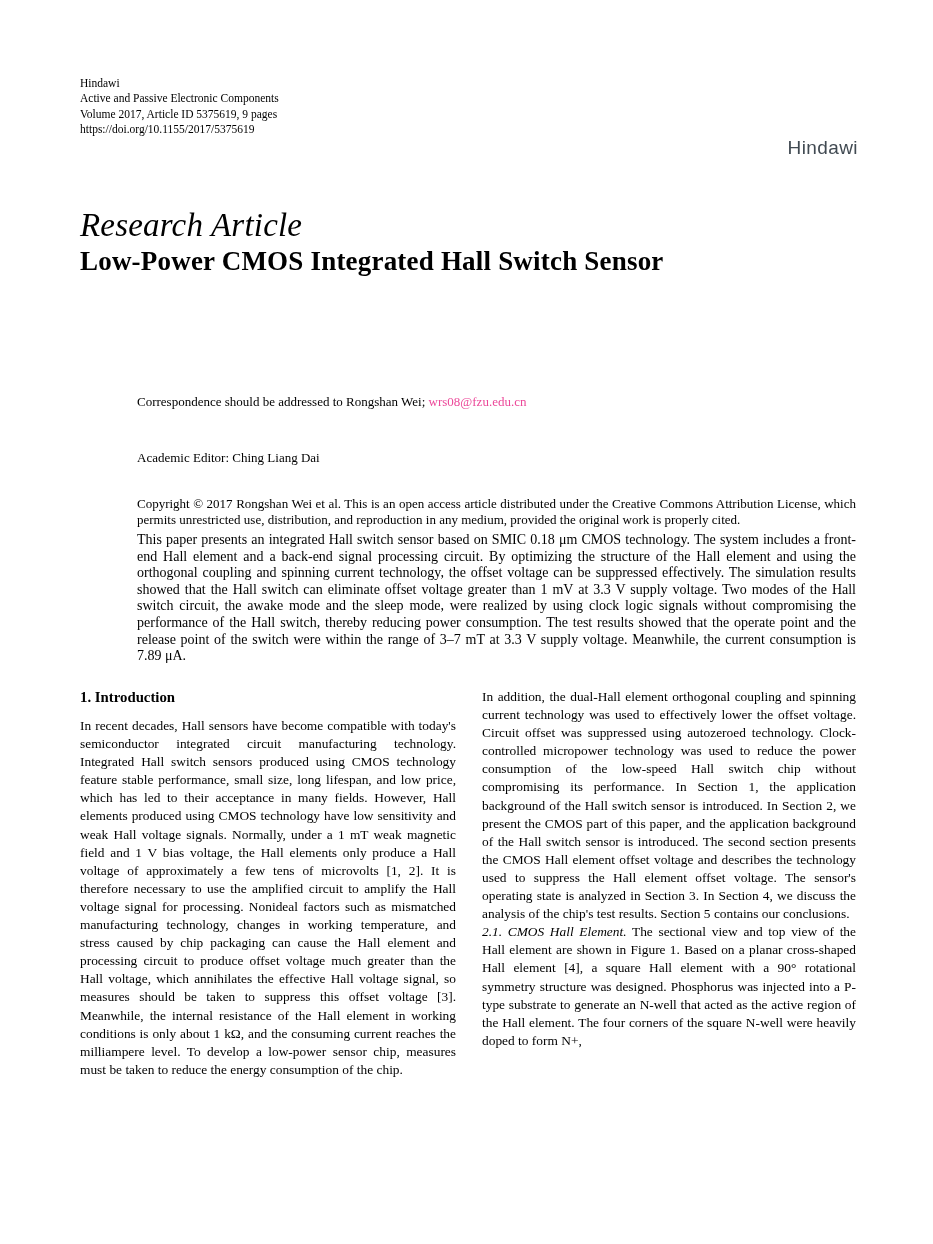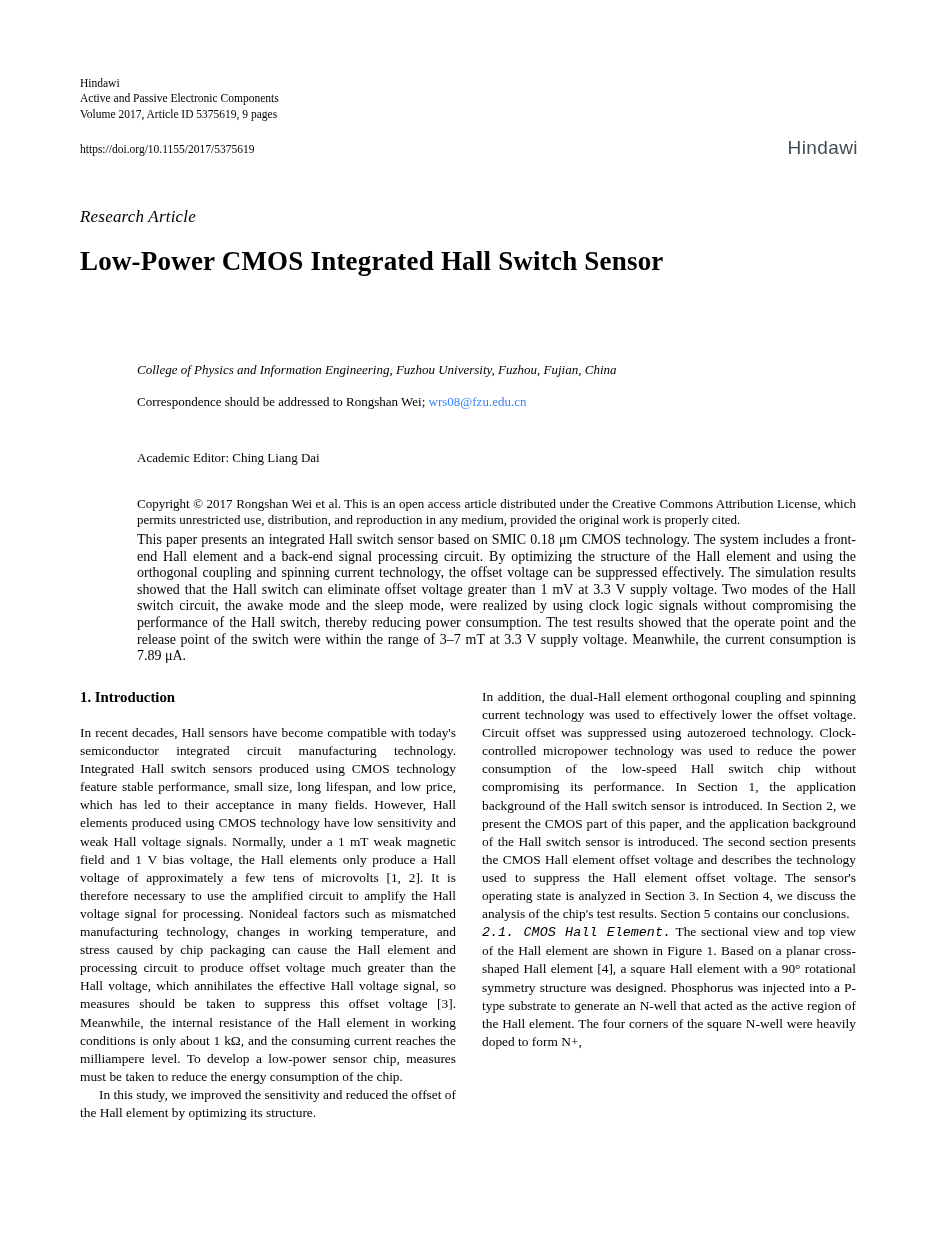--- a/index.html
+++ b/index.html
@@ -14,37 +14,37 @@
     overflow: hidden;
     border-radius: 31px;
   }
   .header-block {
     position: absolute;
     left: 80px;
     top: 76px;
     font-size: 11.5px;
     line-height: 15.3px;
   }
-  .doi-line { color: #000; text-decoration: none; margin-top: 20px; }
+  .doi-line { color: #000; text-decoration: none; }
   .brand-logo {
     position: absolute;
     right: 75px;
     top: 137px;
     font-family: "Liberation Sans", sans-serif;
     font-size: 19px;
     font-weight: 500;
     letter-spacing: 0.4px;
     color: #414a52;
   }
   .article-kind {
     position: absolute;
     left: 80px;
     top: 207px;
     font-style: italic;
-    font-size: 17px;
+    font-size: 33px;
     letter-spacing: 0.2px;
   }
   .article-title {
     position: absolute;
     left: 80px;
     top: 246px;
     font-weight: bold;
     font-size: 27px;
     letter-spacing: 0.2px;
   }
@@ -100,62 +100,60 @@
     line-height: 18.1px;
     text-align: justify;
   }
   .col-left  { left: 80px;  width: 376px; }
   .col-right { left: 482px; width: 374px; }
   .section-heading {
     font-weight: bold;
     font-size: 14.8px;
     line-height: 19px;
     text-align: left;
-    margin-bottom: 17px;
+    margin-bottom: 10px;
   }
   .hang {
     padding-left: 18px;
     text-indent: -18px;
   }
   .para { text-align: justify; }
   .para.indent { text-indent: 19px; }
-  .subsection-lead { font-style: italic; font-family: Liberation Mono, monospace; }
+  .subsection-lead { font-style: italic; }
   .sec2-heading { margin-top: 15px; margin-bottom: 12px; }
-  .email-link { color: #3b82f6; }
+  .email-link { color: #ec4899; }
 </style>
 </head>
 <body>
 
 <div class="page">
 
   <div class="header-block">
     <div>Hindawi</div>
     <div>Active and Passive Electronic Components</div>
     <div>Volume 2017, Article ID 5375619, 9 pages</div>
     <div class="doi-line">https://doi.org/10.1155/2017/5375619</div>
   </div>
 
   <div class="brand-logo">Hindawi</div>
 
   <div class="article-kind">Research Article</div>
   <h1 class="article-title">Low-Power CMOS Integrated Hall Switch Sensor</h1>
 
-  <div class="meta-affiliation">College of Physics and Information Engineering, Fuzhou University, Fuzhou, Fujian, China</div>
   <div class="meta-correspondence">
     <span>Correspondence should be addressed to Rongshan Wei; </span><span class="email-link">wrs08@fzu.edu.cn</span>
   </div>
   <div class="meta-editor">Academic Editor: Ching Liang Dai</div>
   <div class="meta-copyright">Copyright © 2017 Rongshan Wei et al. This is an open access article distributed under the Creative Commons Attribution License, which permits unrestricted use, distribution, and reproduction in any medium, provided the original work is properly cited.</div>
 
   <div class="abstract">This paper presents an integrated Hall switch sensor based on SMIC 0.18 μm CMOS technology. The system includes a front-end Hall element and a back-end signal processing circuit. By optimizing the structure of the Hall element and using the orthogonal coupling and spinning current technology, the offset voltage can be suppressed effectively. The simulation results showed that the Hall switch can eliminate offset voltage greater than 1 mV at 3.3 V supply voltage. Two modes of the Hall switch circuit, the awake mode and the sleep mode, were realized by using clock logic signals without compromising the performance of the Hall switch, thereby reducing power consumption. The test results showed that the operate point and the release point of the switch were within the range of 3–7 mT at 3.3 V supply voltage. Meanwhile, the current consumption is 7.89 μA.</div>
 
   <div class="col col-left">
     <div class="section-heading">1. Introduction</div>
     <p class="para">In recent decades, Hall sensors have become compatible with today's semiconductor integrated circuit manufacturing technology. Integrated Hall switch sensors produced using CMOS technology feature stable performance, small size, long lifespan, and low price, which has led to their acceptance in many fields. However, Hall elements produced using CMOS technology have low sensitivity and weak Hall voltage signals. Normally, under a 1 mT weak magnetic field and 1 V bias voltage, the Hall elements only produce a Hall voltage of approximately a few tens of microvolts [1, 2]. It is therefore necessary to use the amplified circuit to amplify the Hall voltage signal for processing. Nonideal factors such as mismatched manufacturing technology, changes in working temperature, and stress caused by chip packaging can cause the Hall element and processing circuit to produce offset voltage much greater than the Hall voltage, which annihilates the effective Hall voltage signal, so measures should be taken to suppress this offset voltage [3]. Meanwhile, the internal resistance of the Hall element in working conditions is only about 1 kΩ, and the consuming current reaches the milliampere level. To develop a low-power sensor chip, measures must be taken to reduce the energy consumption of the chip.</p>
-    <p class="para indent">In this study, we improved the sensitivity and reduced the offset of the Hall element by optimizing its structure.</p>
   </div>
 
   <div class="col col-right">
     <p class="para">In addition, the dual-Hall element orthogonal coupling and spinning current technology was used to effectively lower the offset voltage. Circuit offset was suppressed using autozeroed technology. Clock-controlled micropower technology was used to reduce the power consumption of the low-speed Hall switch chip without compromising its performance. In Section 1, the application background of the Hall switch sensor is introduced. In Section 2, we present the CMOS part of this paper, and the application background of the Hall switch sensor is introduced. The second section presents the CMOS Hall element offset voltage and describes the technology used to suppress the Hall element offset voltage. The sensor's operating state is analyzed in Section 3. In Section 4, we discuss the analysis of the chip's test results. Section 5 contains our conclusions.</p>
     <p class="para">
       <span class="subsection-lead">2.1. CMOS Hall Element.</span><span> The sectional view and top view of the Hall element are shown in Figure 1. Based on a planar cross-shaped Hall element [4], a square Hall element with a 90° rotational symmetry structure was designed. Phosphorus was injected into a P-type substrate to generate an N-well that acted as the active region of the Hall element. The four corners of the square N-well were heavily doped to form N+,</span>
     </p>
   </div>
 
 </div>

